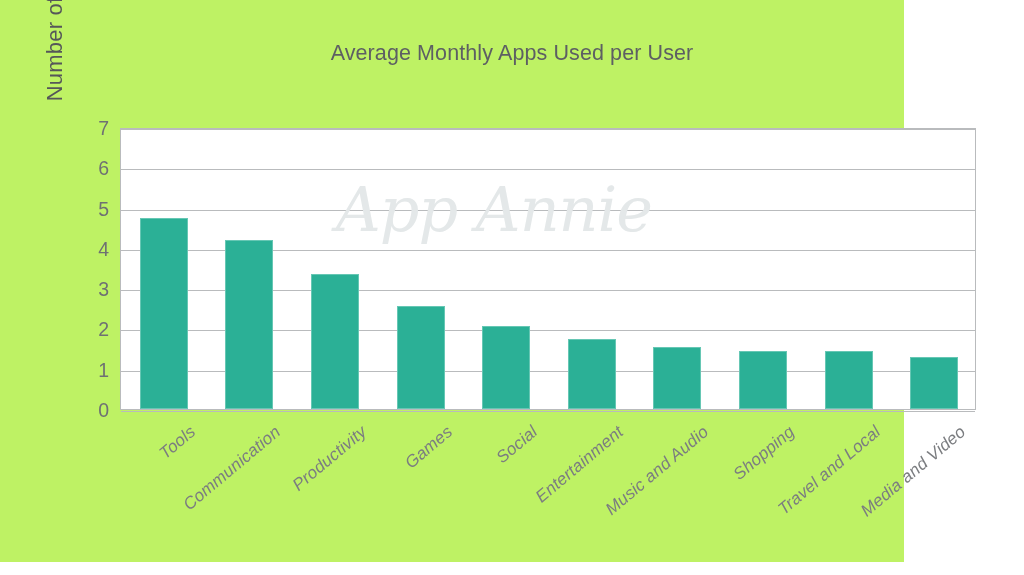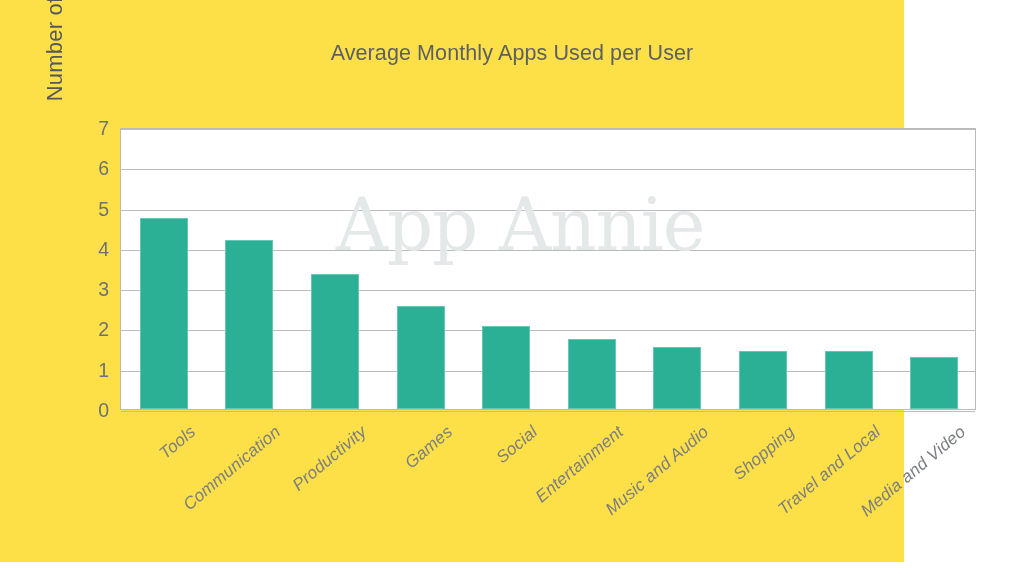--- a/index.html
+++ b/index.html
@@ -13,21 +13,21 @@
     font-family: "Liberation Sans", sans-serif;
     overflow: hidden;
     position: relative;
   }
 
   #chart-root {
     position: absolute;
     left: 0; top: 0;
     width: 904px;
     height: 575px;
-    background: #fde047;
+    background: #bef264;
   }
 
   
   .title-block {
     position: absolute;
     left: 0;
     top: 38px;
     width: 1024px;
     text-align: center;
     color: #5d5f63;
@@ -78,23 +78,24 @@
     left: 0;
     width: 100%;
     height: 1px;
     background: #b9bbbd;
   }
 
   
   .watermark {
     position: absolute;
     left: 215px;
-    top: 60px;
+    top: 50px;
     font-family: "DejaVu Serif", serif;
-    font-size: 72px;
+    font-style: italic;
+    font-size: 62px;
     line-height: 1;
     color: #e4e8e9;
     white-space: nowrap;
     letter-spacing: -1px;
     user-select: none;
     z-index: 1;
   }
 
   
   .bars-layer {

